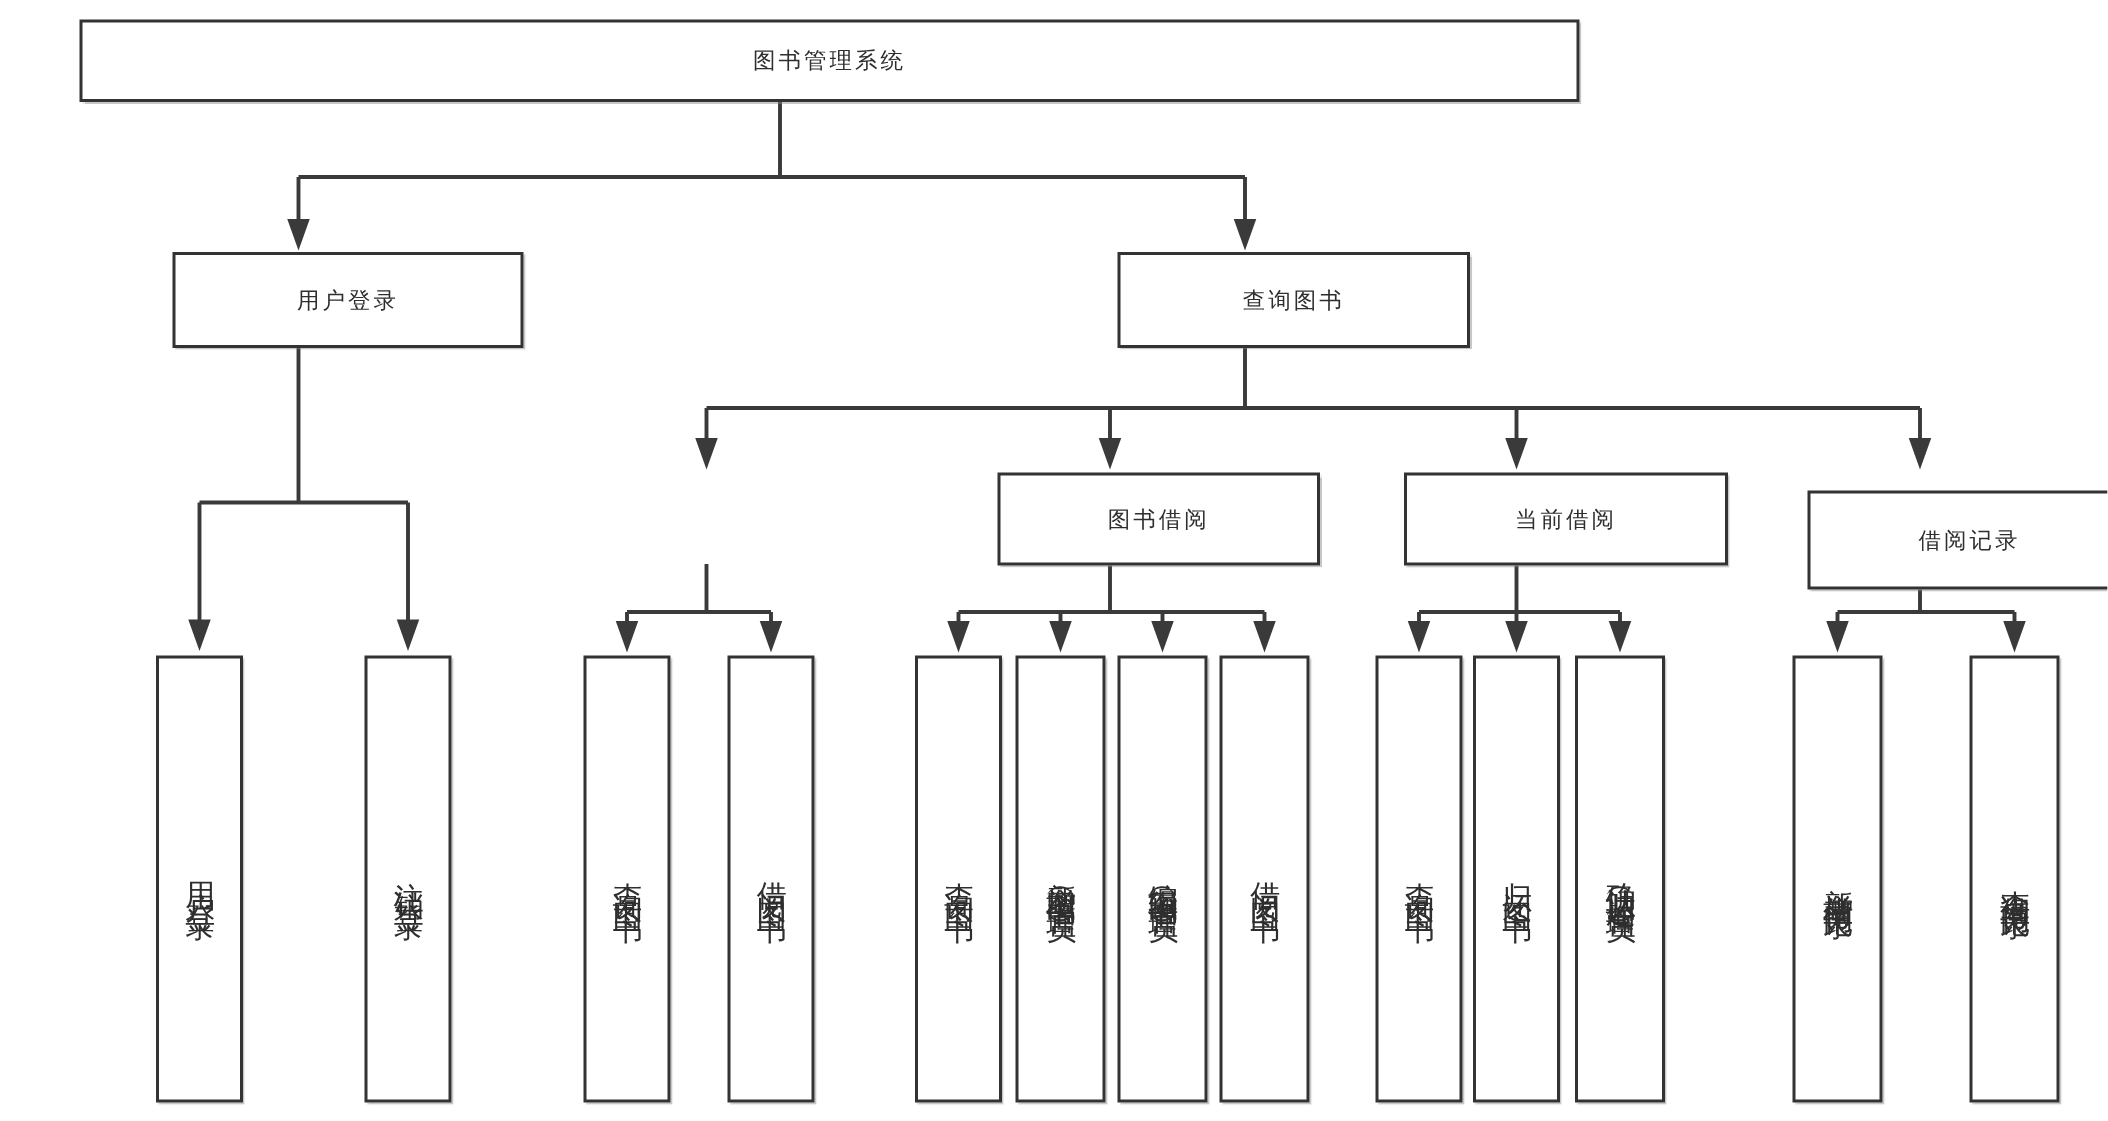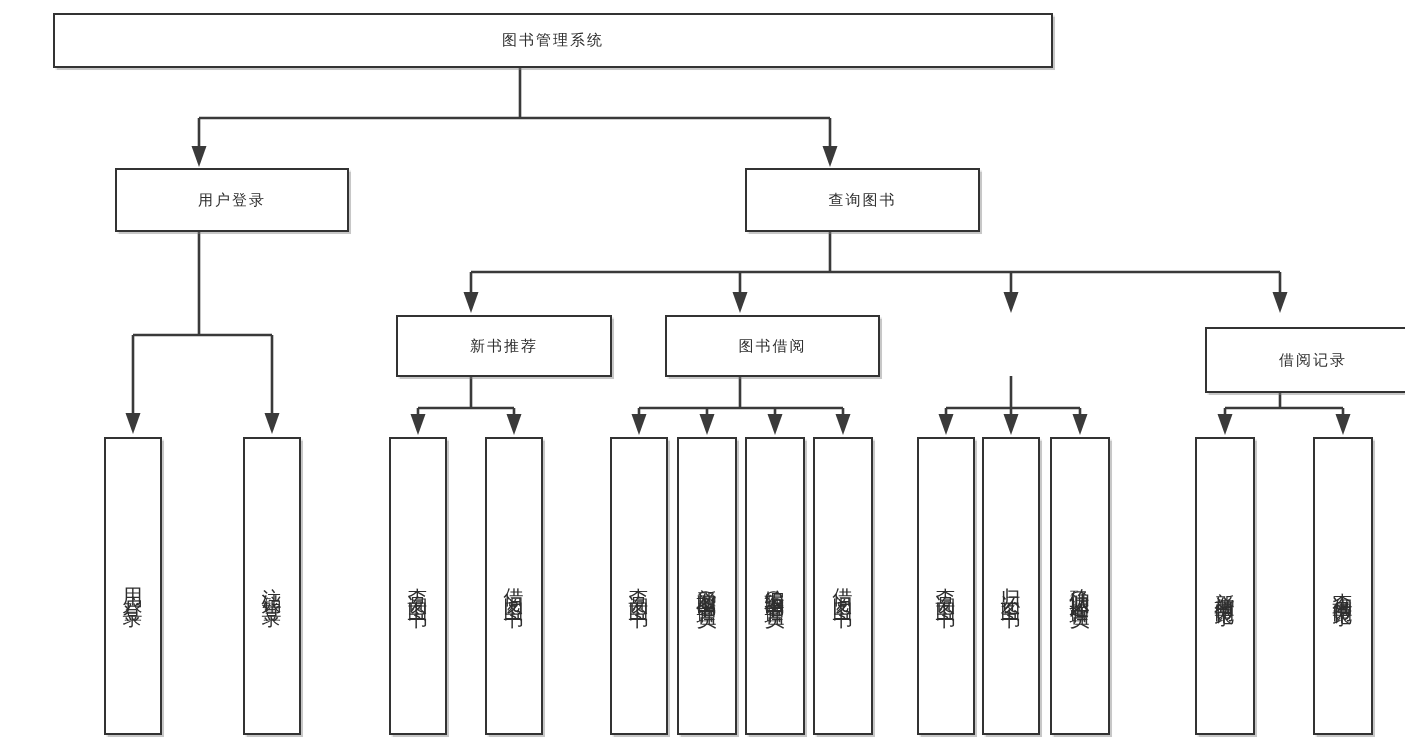--- a/index.html
+++ b/index.html
@@ -104,22 +104,22 @@
       <polygon points="1217.5,414 1232.5,414 1225,435"></polygon>
       <polygon points="1335.5,414 1350.5,414 1343,435"></polygon>
     </g>
   </svg>
 
   <div class="node h-label" style="left:20px; top:13px; width:1000px; height:55px;">图书管理系统</div>
 
   <div class="node h-label" style="left:82px; top:168px; width:234px; height:64px;">用户登录</div>
   <div class="node h-label" style="left:712px; top:168px; width:235px; height:64px;">查询图书</div>
 
-  <div class="node h-label" style="left:363px; top:315px; width:216px; height:62px;">新书推荐</div>
   <div class="node h-label" style="left:632px; top:315px; width:215px; height:62px;">图书借阅</div>
+  <div class="node h-label" style="left:903px; top:315px; width:216px; height:62px;">当前借阅</div>
   <div class="node h-label" style="left:1172px; top:327px; width:216px; height:66px;">借阅记录</div>
 
   <div class="node leaf" style="left:104px; top:437px; width:58px; height:298px;">用户登录</div>
   <div class="node leaf" style="left:243px; top:437px; width:58px; height:298px;">注销登录</div>
 
   <div class="node leaf" style="left:389px; top:437px; width:58px; height:298px;">查询图书</div>
   <div class="node leaf" style="left:485px; top:437px; width:58px; height:298px;">借阅图书</div>
 
   <div class="node leaf" style="left:610px; top:437px; width:58px; height:298px;">查询图书</div>
   <div class="node leaf long" style="left:677px; top:437px; width:60px; height:298px;">新增图书（管理员）</div>

